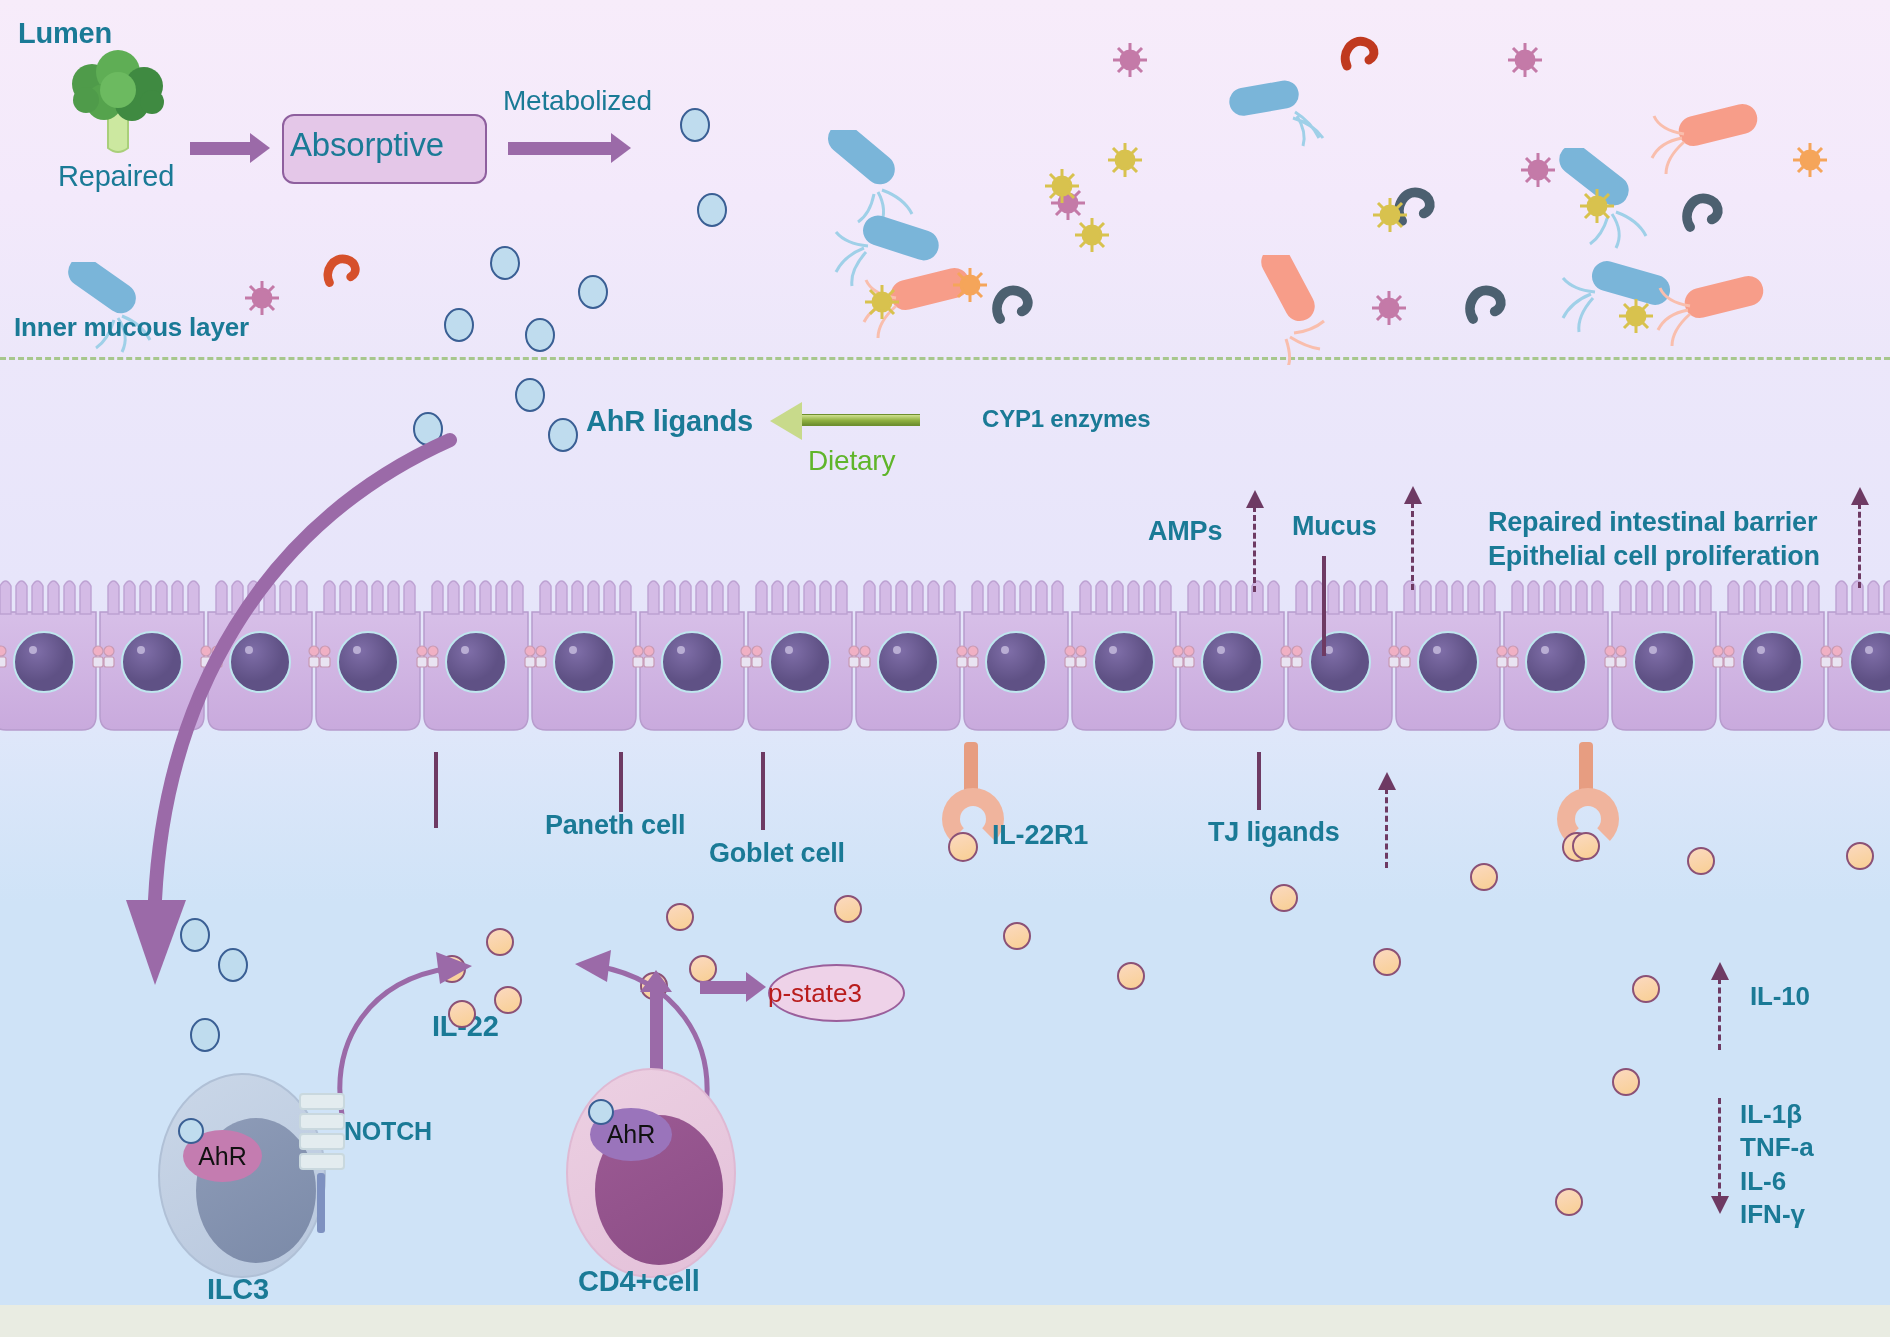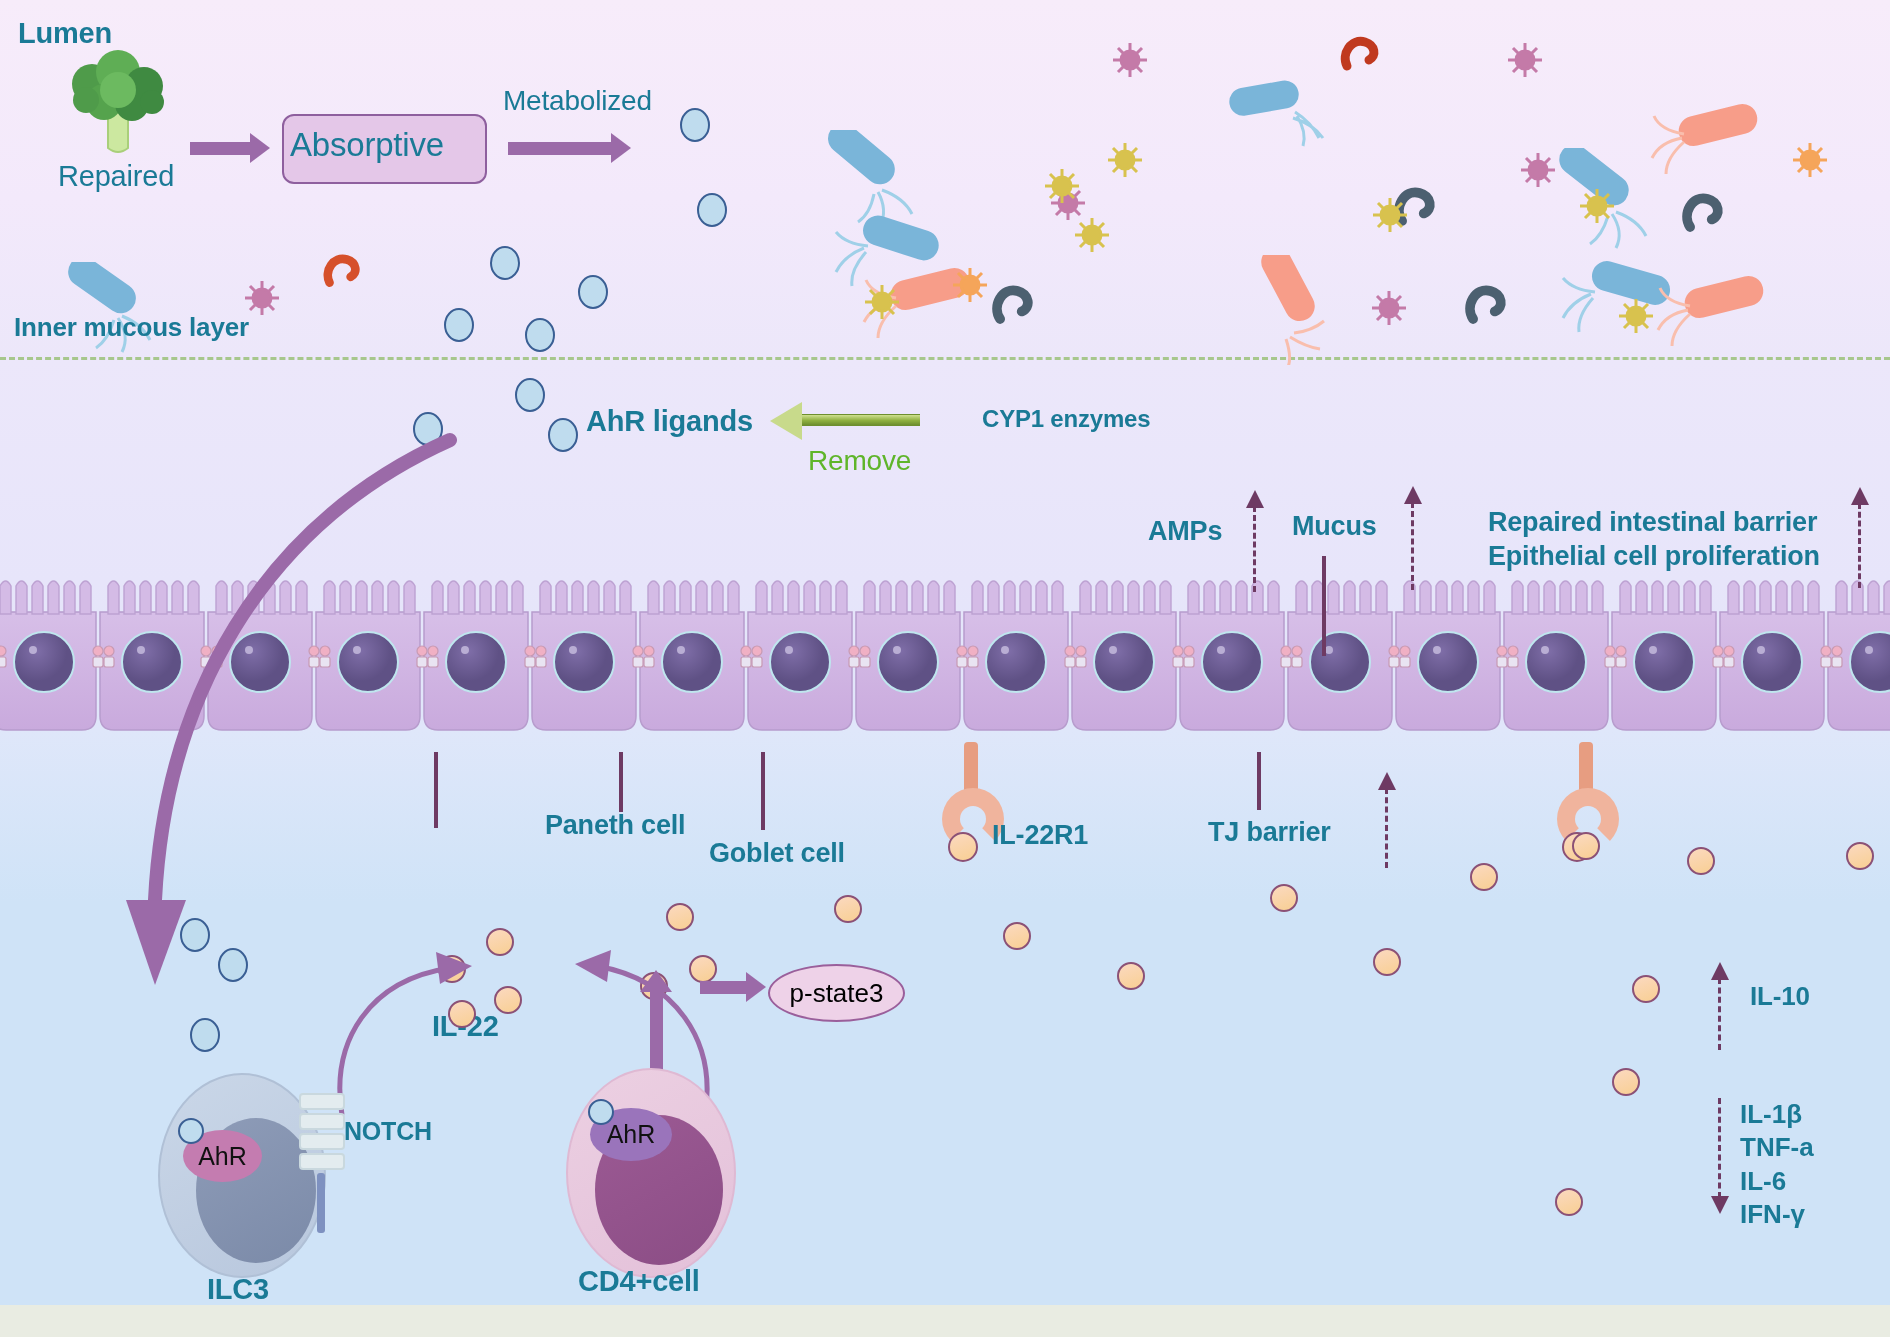--- a/index.html
+++ b/index.html
@@ -97,22 +97,22 @@
   #tryptophan-box { left: 282px; top: 114px; width: 205px; height: 70px; }
 
   .ellipse-box {
     position: absolute;
     background: #eed2e8;
     border: 2px solid #9a5f9b;
     border-radius: 50%;
   }
   #pstate3-box { left: 768px; top: 964px; width: 137px; height: 58px; }
   #label-pstate3 {
-    position:absolute; left:768px; top:978px; width:137px; text-align:center;
-    font-size: 26px; color:#000000;
+    position:absolute; left:768px; top:978px; width:137px; text-align:left;
+    font-size: 26px; color:#b91c1c;
   }
 
   
   .arrow-h {
     position: absolute;
     height: 13px;
     background: #9b6aa8;
   }
   .arrow-h::after {
     content:""; position:absolute; right:-18px; top:-9px;
@@ -460,21 +460,21 @@
     <div class="dot blue" style="left:413px;top:412px;width:30px;height:34px;"></div>
     <div class="dot blue" style="left:548px;top:418px;width:30px;height:34px;"></div>
     <div class="dot blue" style="left:180px;top:918px;width:30px;height:34px;"></div>
     <div class="dot blue" style="left:218px;top:948px;width:30px;height:34px;"></div>
     <div class="dot blue" style="left:190px;top:1018px;width:30px;height:34px;"></div>
   </div>
 
   <div class="lbl" id="label-inner-mucous">Inner mucous layer</div>
   <div class="lbl" id="label-ahr-ligands">AhR ligands</div>
   <div id="green-arrow"></div>
-  <div class="lbl" id="label-remove">Remove</div>
+  <div class="lbl" id="label-remove">Dietary</div>
   <div class="lbl" id="label-cyp1">CYP1 enzymes</div>
 
   <div id="epithelium">
     <svg width="1890" height="180" viewBox="0 0 1890 180" preserveAspectRatio="none">
       <defs>
         <linearGradient id="cellg" x1="0" y1="0" x2="0" y2="1">
           <stop offset="0%" stop-color="#d7bfe8"></stop>
           <stop offset="100%" stop-color="#c9aadd"></stop>
         </linearGradient>
         <radialGradient id="nucg" cx="38%" cy="32%">
@@ -825,21 +825,21 @@
   <div class="dot orange" style="left:948px;top:832px;width:30px;height:30px;"></div>
   <div class="lbl" id="label-il22r1">IL-22R1</div>
 
   <div class="receptor" style="left:1545px;top:742px;width:90px;height:110px;">
     <div class="stalk" style="left:34px;top:0;width:14px;height:62px;"></div>
     <div class="arch" style="left:12px;top:46px;width:62px;height:62px;"></div>
   </div>
   <div class="dot orange" style="left:1562px;top:832px;width:30px;height:30px;"></div>
 
   <div class="leader" style="left:1257px;top:752px;height:58px;"></div>
-  <div class="lbl" id="label-tj">TJ barrier</div>
+  <div class="lbl" id="label-tj">TJ ligands</div>
   <div class="dash-arrow" style="left:1385px;top:788px;height:80px;">
       <i class="head-up"></i>
     </div>
 
   <svg style="position:absolute;left:110px;top:430px;" width="380" height="650">
     <path d="M340 10 C150 95 55 270 45 470" stroke="#9b6aa8" stroke-width="14" fill="none" stroke-linecap="round"></path>
     <path d="M45 555 L16 470 L76 470 Z" fill="#9b6aa8"></path>
   </svg>
 
   <div class="lbl" id="label-il22">IL-22</div>

